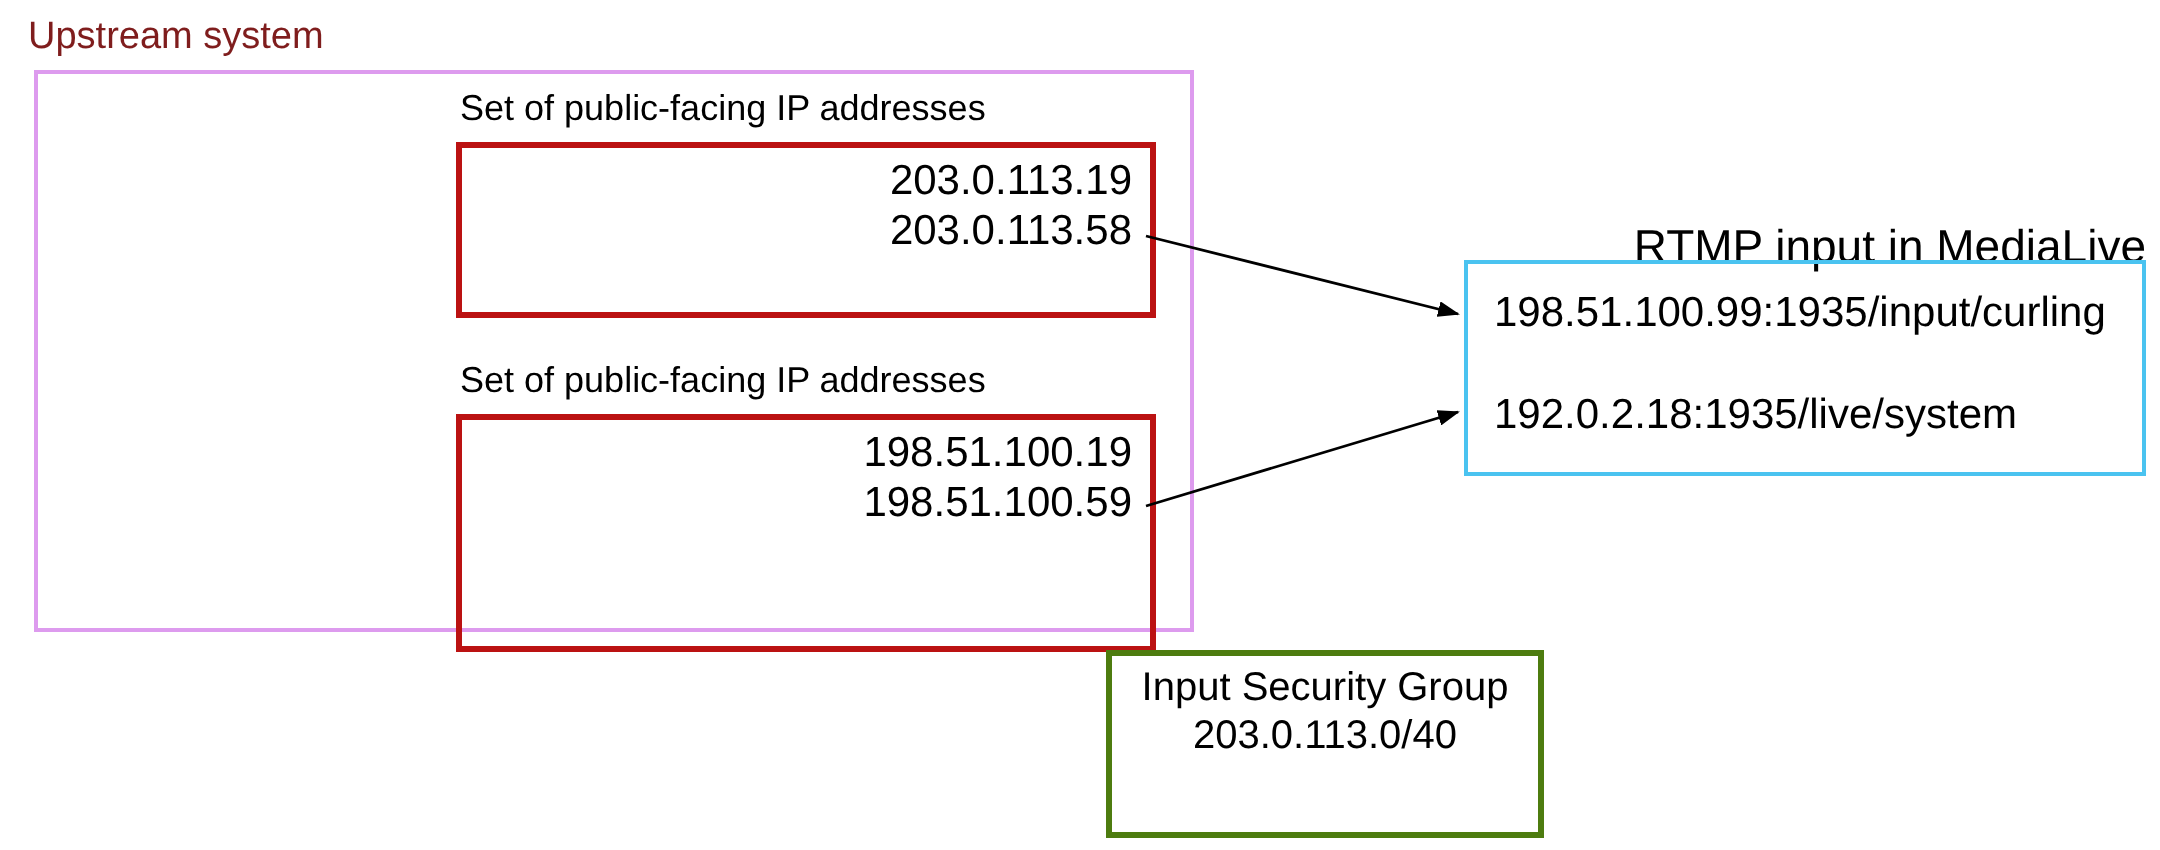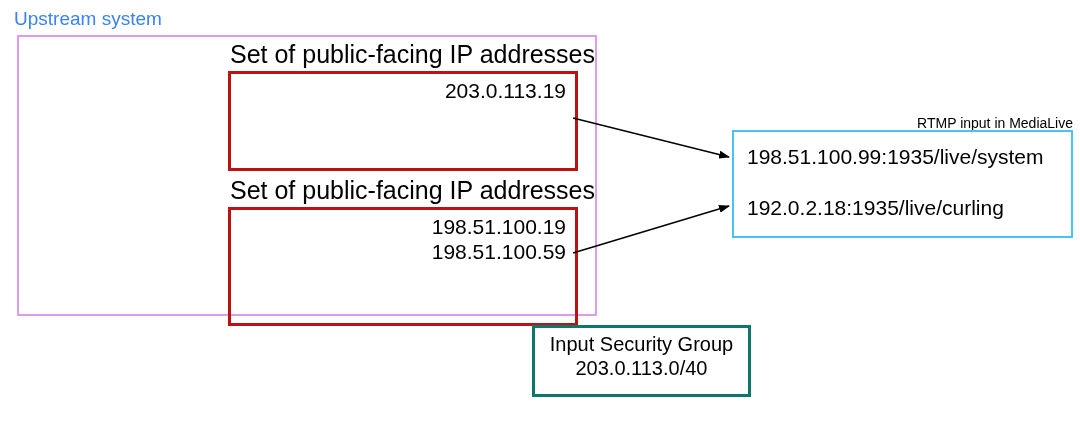--- a/index.html
+++ b/index.html
@@ -14,70 +14,70 @@
     background: #ffffff;
     font-family: "Liberation Sans", "DejaVu Sans", sans-serif;
     color: #000000;
     overflow: hidden;
   }
   .lbl {
     position: absolute;
     font-size: 19px;
     line-height: 22px;
     white-space: nowrap;
-    color: #3b82f6;
+    color: #7f1d1d;
   }
   
   #upstream-title {
     left: 14px;
     top: 8px;
   }
   #upstream-box {
     position: absolute;
     left: 17px;
     top: 35px;
     width: 580px;
     height: 281px;
     border: 2px solid #dd9bee;
     box-sizing: border-box;
     background: transparent;
   }
   
   .ipset-label {
     position: absolute;
-    font-size: 25px;
+    font-size: 18px;
     line-height: 22px;
     white-space: nowrap;
   }
   .ipset-box {
     position: absolute;
     border: 3px solid #bb1212;
     box-sizing: border-box;
     background: transparent;
   }
   .ipset-list {
     position: absolute;
     right: 9px;
     top: 4px;
     text-align: right;
     font-size: 21px;
     line-height: 25px;
     white-space: nowrap;
   }
   #ipset-label-1 { left: 230px; top: 43px; }
-  #ipset-box-1   { left: 228px; top: 71px; width: 350px; height: 100px; text-decoration: underline; }
+  #ipset-box-1   { left: 228px; top: 71px; width: 350px; height: 88px; text-decoration: underline; }
   #ipset-label-2 { left: 230px; top: 179px; }
   #ipset-box-2   { left: 228px; top: 207px; width: 350px; height: 119px; }
 
   
   #rtmp-label {
     position: absolute;
     right: 7px;
     top: 112px;
-    font-size: 14px;
+    font-size: 23px;
     line-height: 22px;
     white-space: nowrap;
     text-align: right;
   }
   #rtmp-box {
     position: absolute;
     left: 732px;
     top: 130px;
     width: 341px;
     height: 108px;
@@ -91,25 +91,25 @@
     font-size: 21px;
     line-height: 25px;
     white-space: nowrap;
   }
   #rtmp-line-0 { top: 12px; }
   #rtmp-line-1 { top: 63px; }
 
   
   #isg-box {
     position: absolute;
-    left: 532px;
+    left: 553px;
     top: 325px;
     width: 219px;
-    height: 72px;
-    border: 3px solid #0f766e;
+    height: 94px;
+    border: 3px solid #4d7c0f;
     box-sizing: border-box;
     background: transparent;
     text-align: center;
   }
   #isg-inner {
     position: absolute;
     left: 0;
     right: 0;
     top: 4px;
     text-align: center;
@@ -136,35 +136,36 @@
 <div id="canvas">
 
   <div class="lbl" id="upstream-title">Upstream system</div>
 
   <div id="upstream-box"></div>
 
   <div class="ipset-label" id="ipset-label-1">Set of public-facing IP addresses</div>
   <div class="ipset-box" id="ipset-box-1">
     <div class="ipset-list">
       <div>203.0.113.19</div>
+      <div>203.0.113.58</div>
     </div>
   </div>
 
   <div class="ipset-label" id="ipset-label-2">Set of public-facing IP addresses</div>
   <div class="ipset-box" id="ipset-box-2">
     <div class="ipset-list">
       <div>198.51.100.19</div>
       <div>198.51.100.59</div>
     </div>
   </div>
 
   <div id="rtmp-label">RTMP input in MediaLive</div>
   <div id="rtmp-box">
-    <div class="rtmp-line" id="rtmp-line-0">198.51.100.99:1935/live/system</div>
-    <div class="rtmp-line" id="rtmp-line-1">192.0.2.18:1935/live/curling</div>
+    <div class="rtmp-line" id="rtmp-line-0">198.51.100.99:1935/input/curling</div>
+    <div class="rtmp-line" id="rtmp-line-1">192.0.2.18:1935/live/system</div>
   </div>
 
   <div id="isg-box">
     <div id="isg-inner">
       <div class="isg-line">Input Security Group</div>
       <div class="isg-line">203.0.113.0/40</div>
     </div>
   </div>
 
   <svg id="arrow-layer" viewBox="0 0 1080 425" width="1080" height="425">

